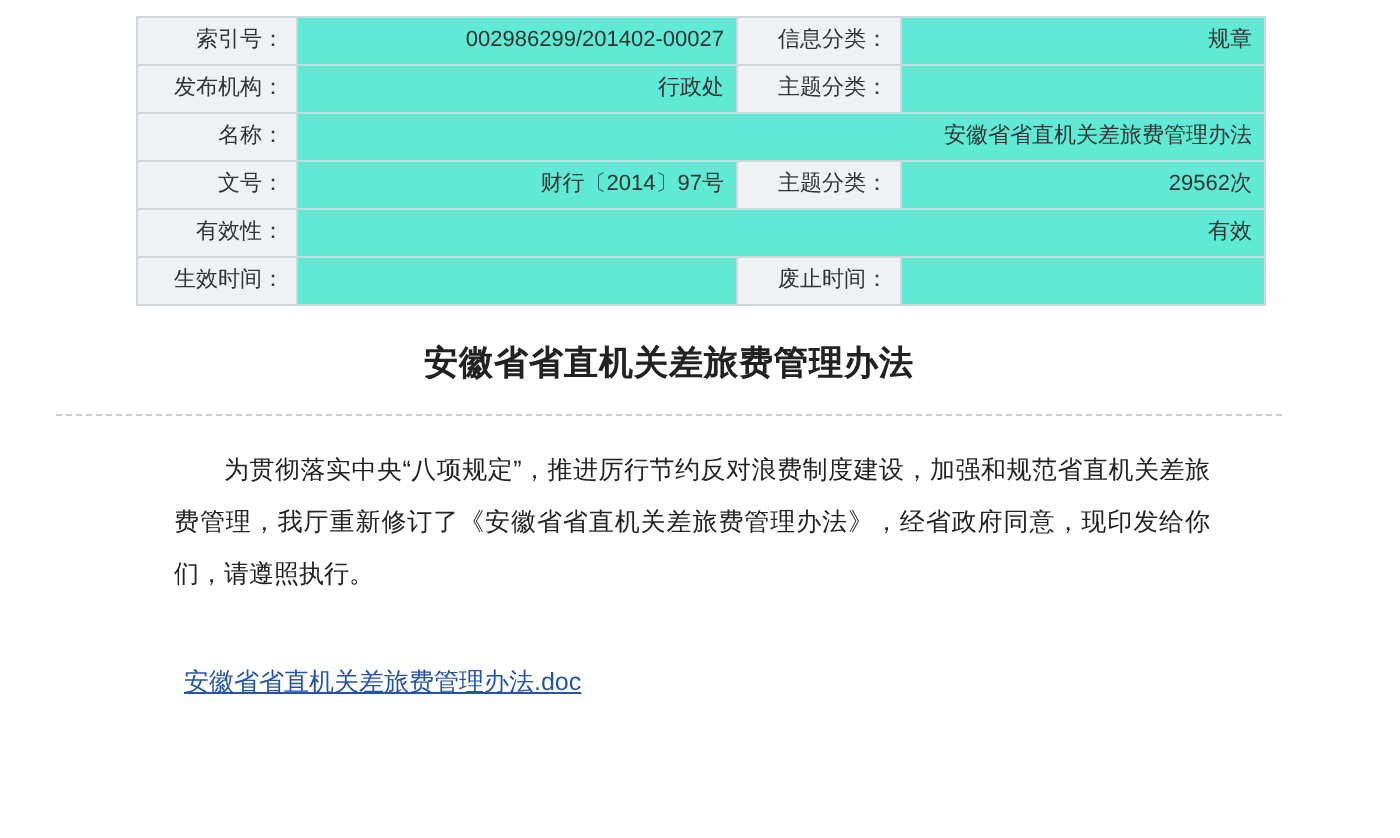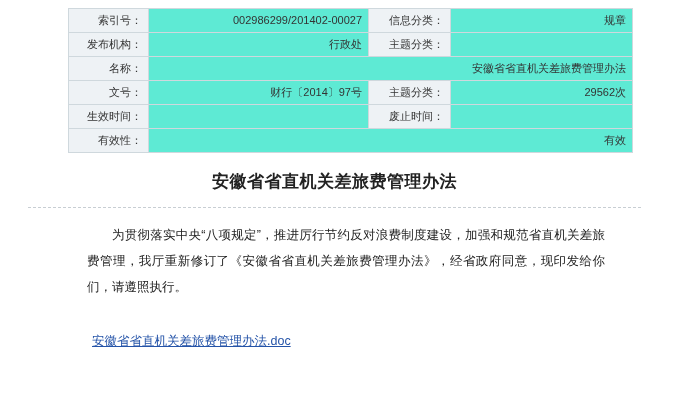--- a/index.html
+++ b/index.html
@@ -134,28 +134,28 @@
           <td class="lbl">名称：</td>
           <td class="val" colspan="3">安徽省省直机关差旅费管理办法</td>
         </tr>
         <tr>
           <td class="lbl">文号：</td>
           <td class="val">财行〔2014〕97号</td>
           <td class="lbl">主题分类：</td>
           <td class="val">29562次</td>
         </tr>
         <tr>
+          <td class="lbl">有效性：</td>
+          <td class="val" colspan="3">有效</td>
+        </tr>
+        <tr>
           <td class="lbl">生效时间：</td>
           <td class="val"></td>
           <td class="lbl">废止时间：</td>
           <td class="val"></td>
-        </tr>
-        <tr>
-          <td class="lbl">有效性：</td>
-          <td class="val" colspan="3">有效</td>
         </tr>
       </tbody>
     </table>
   </div>
 
   <div class="doc-title">安徽省省直机关差旅费管理办法</div>
 
   <div class="divider"></div>
 
   <div class="content">

